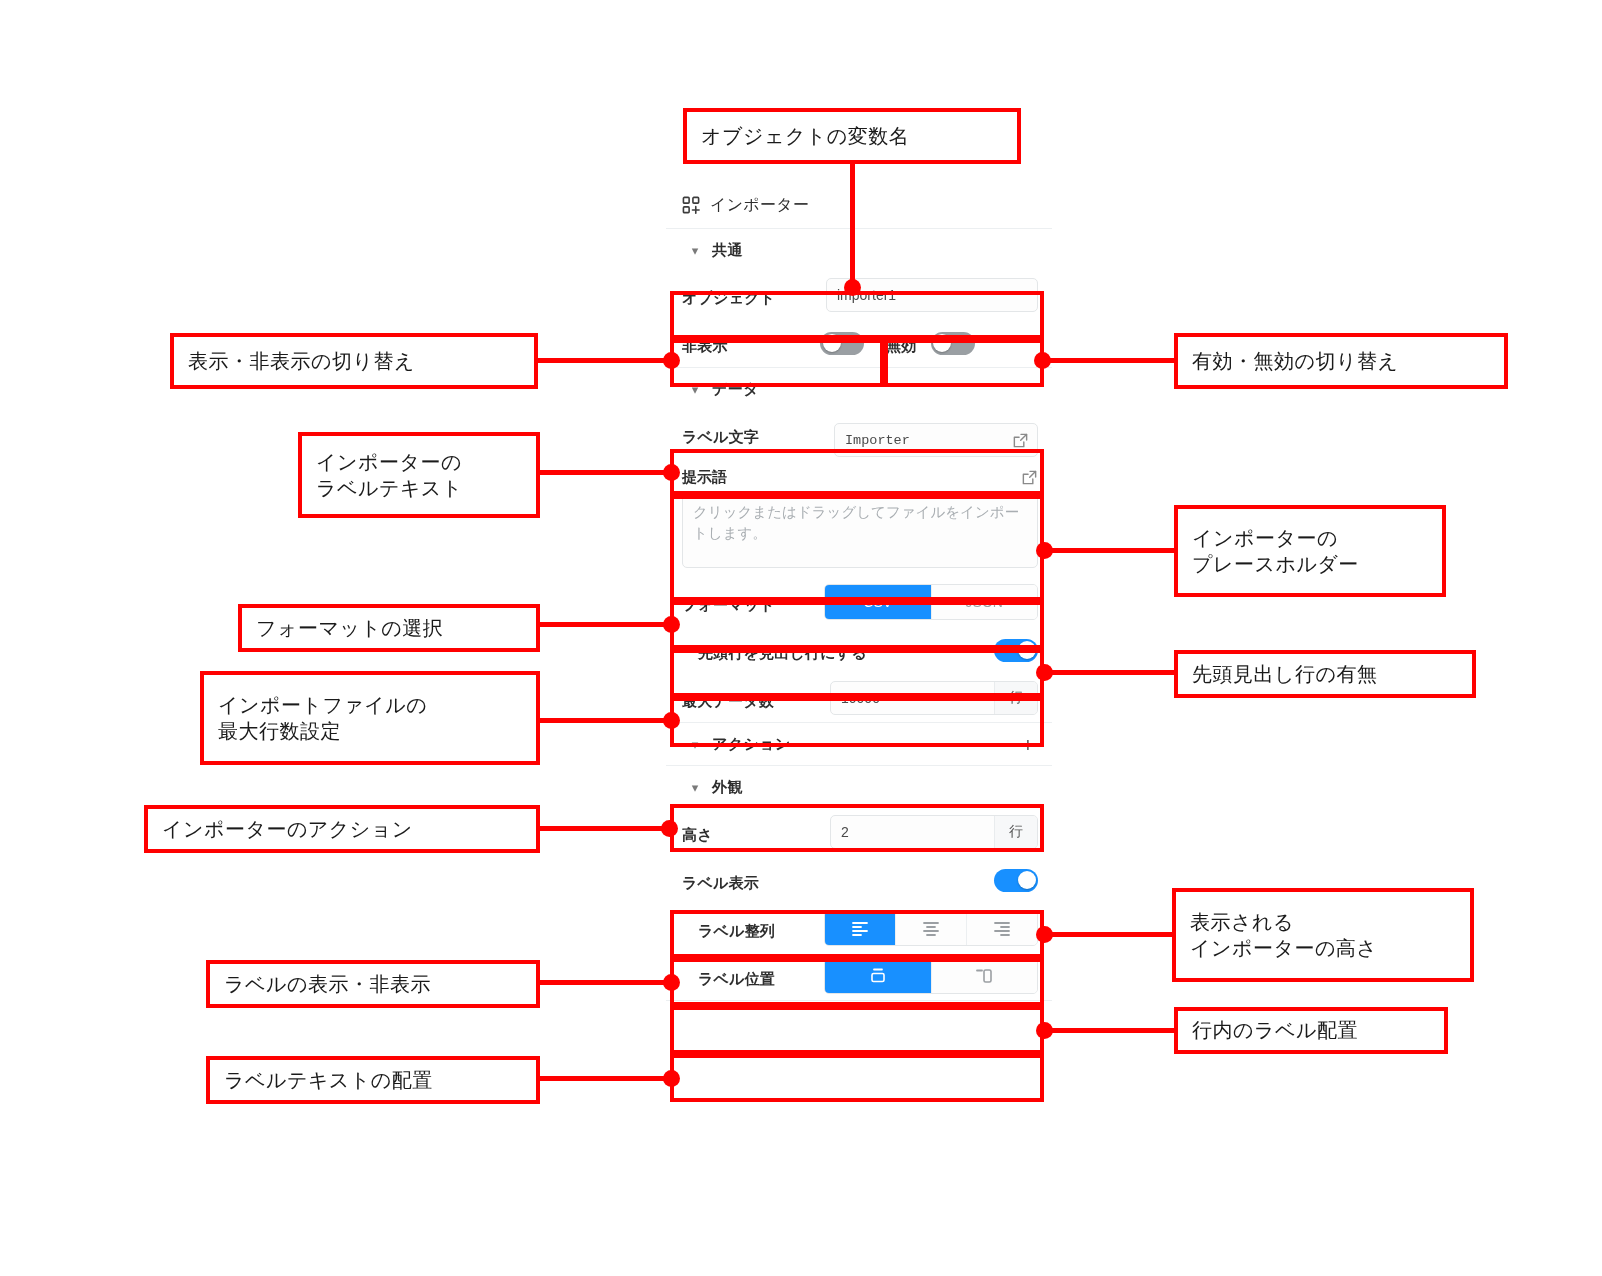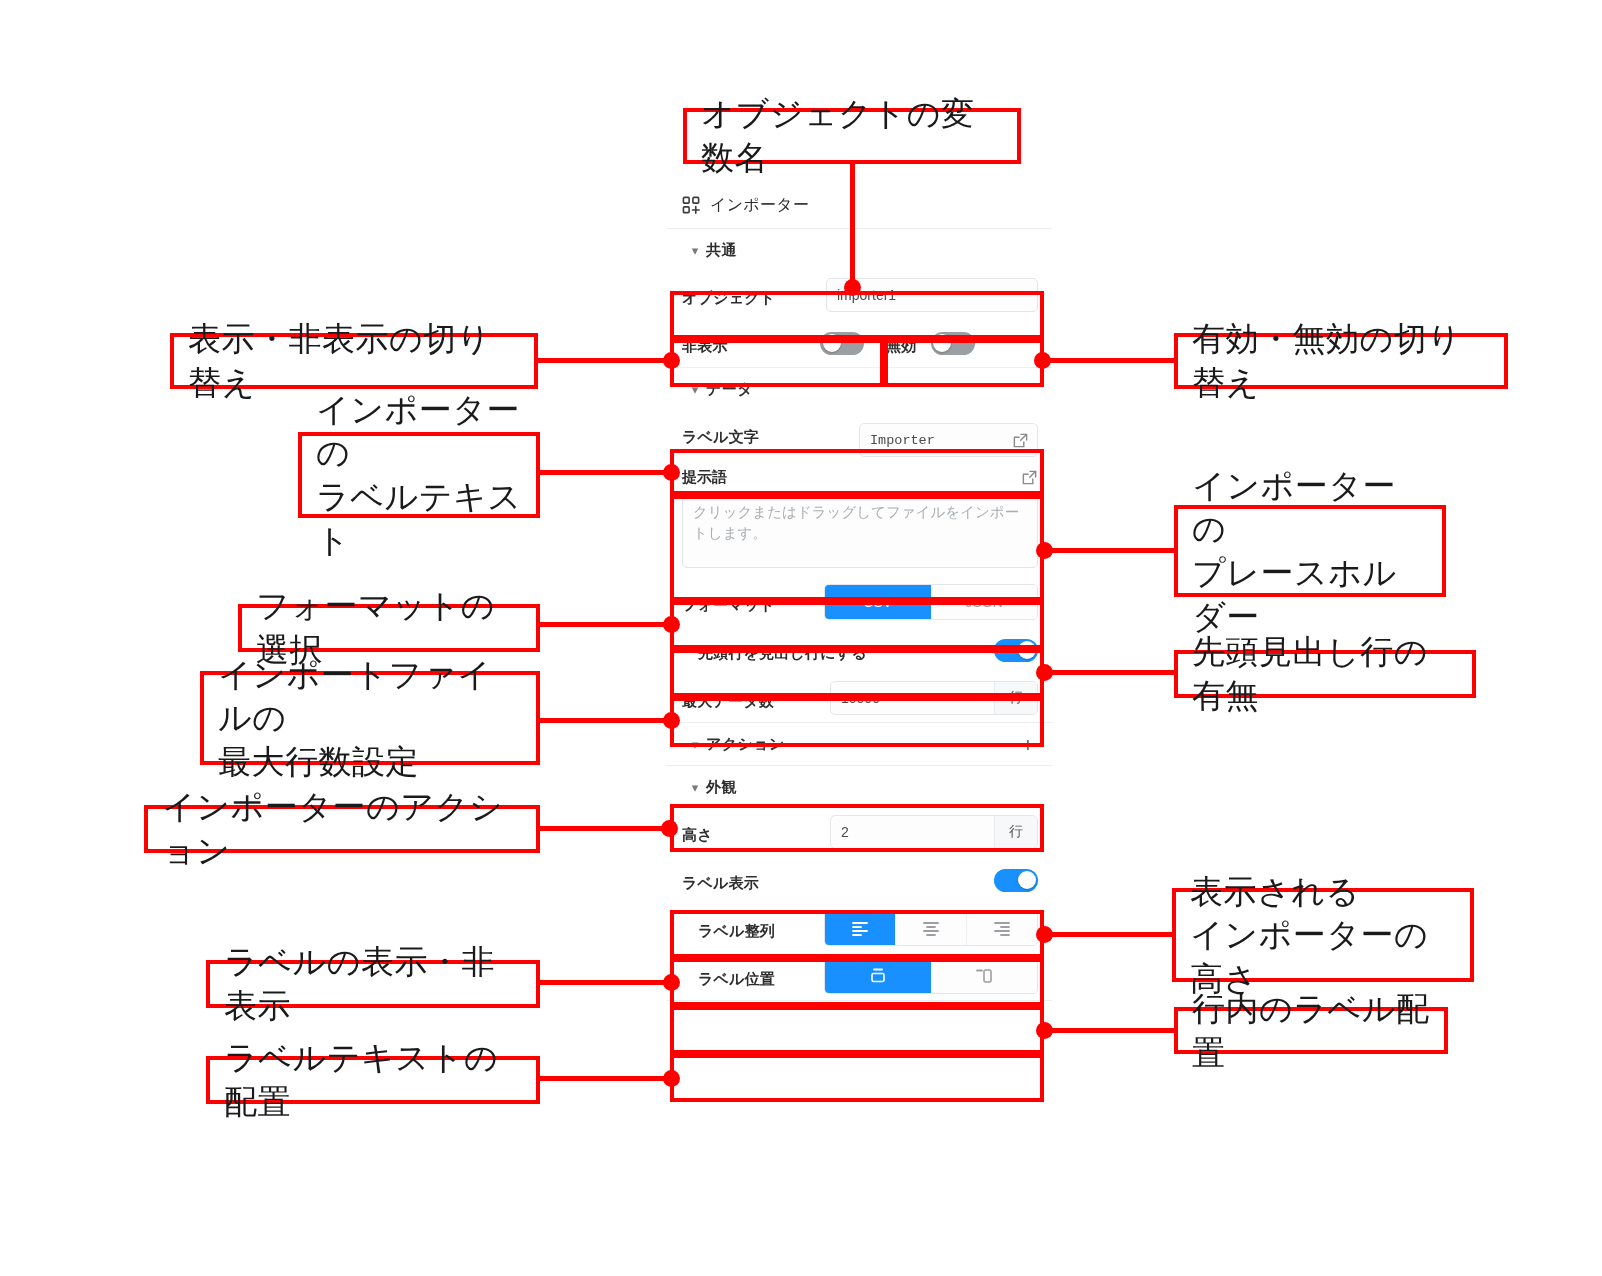--- a/index.html
+++ b/index.html
@@ -51,21 +51,21 @@
     font-size: 15px;
     color: #2e2e2e;
   }
   .section-head .chev {
     width: 22px;
     color: #7a7a7a;
     font-size: 13px;
     display: inline-flex;
     justify-content: center;
   }
-  .section-head .sec-label { letter-spacing: .4px; }
+  .section-head .sec-label { margin-left: 6px; letter-spacing: .4px; }
   .section-head .plus {
     margin-left: auto;
     color: #555;
     font-size: 21px;
     line-height: 1;
     font-weight: 400;
     padding-right: 4px;
   }
 
   .row {
@@ -116,21 +116,21 @@
     background: #f7f8f9;
     font-size: 14px;
     color: #555;
   }
   .field .ext-ico {
     width: 34px; height: 100%;
     display:flex; align-items:center; justify-content:center;
     color:#8a8a8a;
   }
   .field.obj { width: 212px; margin-left: auto; }
-  .field.lbltext { width: 179px; margin-left: auto; margin-top: 12px; }
+  .field.lbltext { width: 204px; margin-left: auto; margin-top: 12px; }
   .field.num { width: 208px; margin-left: auto; }
 
   
   .ta-wrap { padding: 2px 14px 10px 16px; }
   .ta-head {
     display: flex; align-items: center;
     font-weight: 700; font-size: 15px; color:#2e2e2e;
     height: 34px;
   }
   .ta-head .ext-ico { margin-left:auto; color:#8a8a8a; display:flex; }
@@ -200,21 +200,21 @@
   .action-row .aname { font-weight:700; font-size:15px; color:#2e2e2e; }
   .action-row .aval { margin-left:auto; font-weight:700; font-size:15px; color:#2e2e2e;}
   .action-row .ico { color:#8a8a8a; display:flex; align-items:center; padding-left:6px;}
 
   
   .ann {
     position: absolute;
     border: 4px solid #ff0000;
     background: #ffffff;
     color: #1a1a1a;
-    font-size: 33px;
+    font-size: 20px;
     line-height: 1.32;
     display: flex;
     align-items: center;
     padding: 6px 14px;
     box-sizing: border-box;
     letter-spacing: .5px;
     white-space: pre-line;
   }
   .hl {
     position: absolute;

